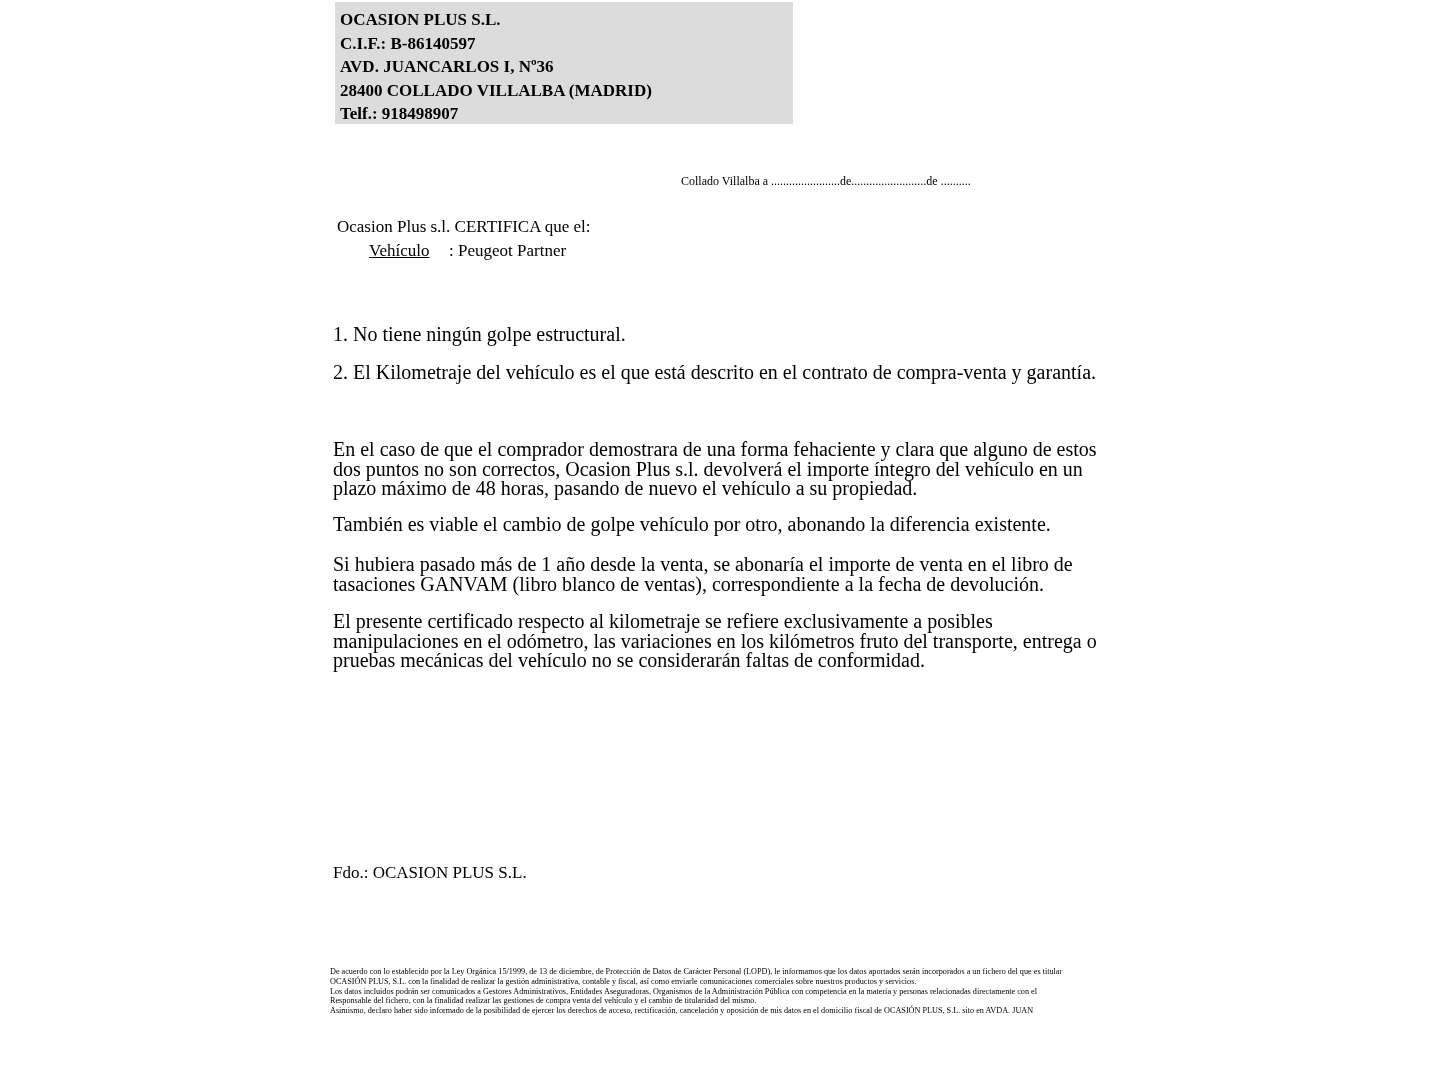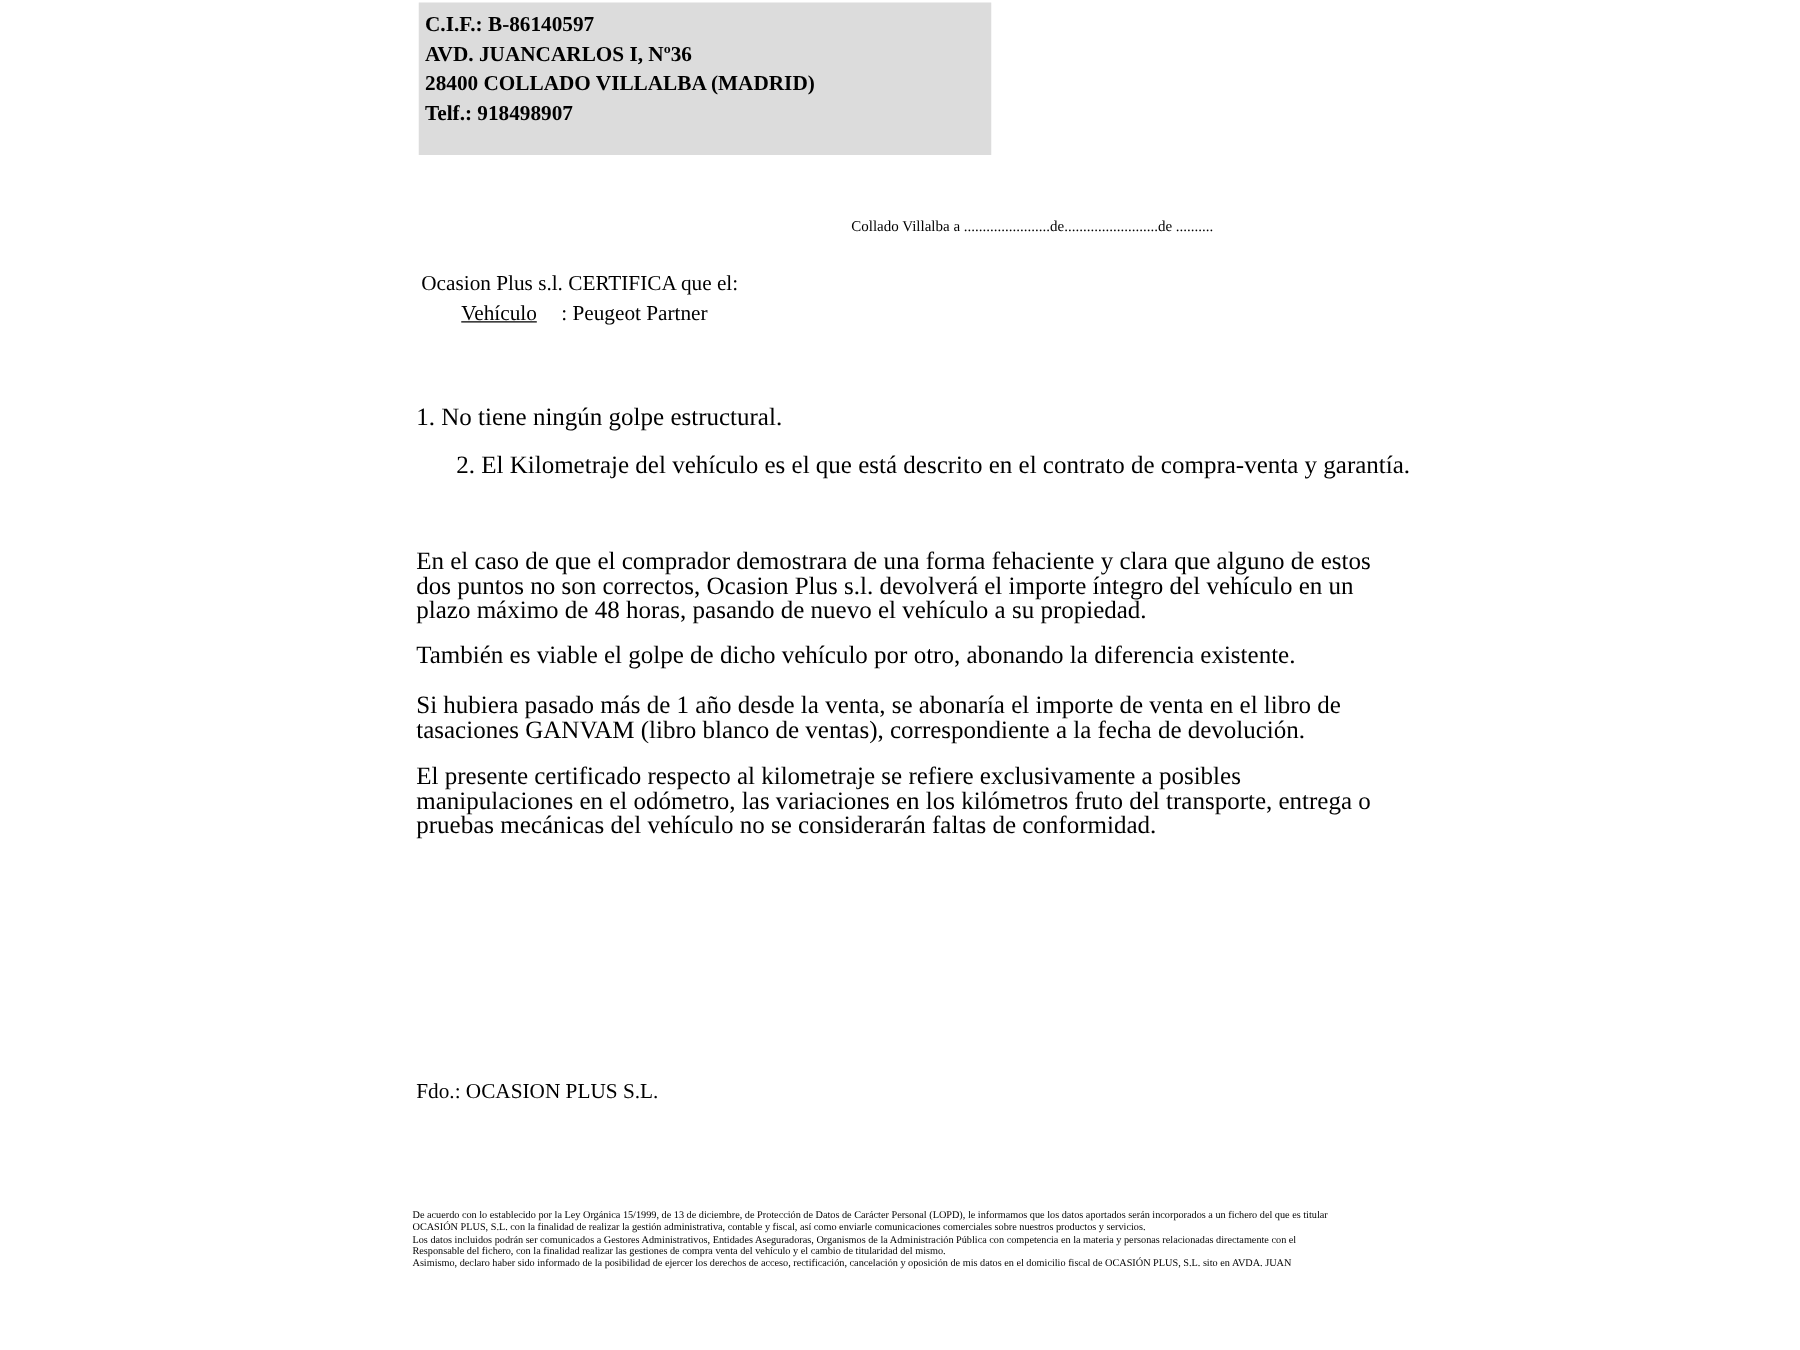--- a/index.html
+++ b/index.html
@@ -43,21 +43,21 @@
     text-decoration: underline;
   }
   .body-text {
     position: absolute;
     left: 333px;
     width: 772px;
     font-size: 20px;
     line-height: 19.5px;
   }
   .point-1 { top: 325px; white-space: nowrap; }
-  .point-2 { top: 363px; white-space: nowrap; margin-left: 32px; }
+  .point-2 { top: 363px; white-space: nowrap; }
   .para-1 { top: 440px; }
   .para-2 { top: 515px; }
   .para-3 { top: 555px; }
   .para-4 { top: 612px; }
   .signature {
     position: absolute;
     left: 333px; top: 862px;
     font-size: 17px;
     line-height: 21px;
     white-space: nowrap;
@@ -69,40 +69,41 @@
     line-height: 9.8px;
   }
   .legal div { white-space: nowrap; }
 </style>
 </head>
 <body>
 
 <div class="page">
 
   <div class="company-box" style="background: rgb(220, 220, 220);">
+    <div>OCASION PLUS S.L.</div>
     <div>C.I.F.: B-86140597</div>
     <div>AVD. JUANCARLOS I, Nº36</div>
     <div>28400 COLLADO VILLALBA (MADRID)</div>
     <div>Telf.: 918498907</div>
   </div>
 
   <div class="date-line">Collado Villalba a .......................de.........................de ..........</div>
 
   <div class="cert-block">
     <div>Ocasion Plus s.l. CERTIFICA que el:</div>
     <div class="field-row">
       <span class="field-label">Vehículo</span><span>: Peugeot Partner</span>
     </div>
   </div>
 
   <div class="body-text point-1">1. No tiene ningún golpe estructural.</div>
   <div class="body-text point-2">2. El Kilometraje del vehículo es el que está descrito en el contrato de compra-venta y garantía.</div>
 
   <div class="body-text para-1">En el caso de que el comprador demostrara de una forma fehaciente y clara que alguno de estos dos puntos no son correctos, Ocasion Plus s.l. devolverá el importe íntegro del vehículo en un plazo máximo de 48 horas, pasando de nuevo el vehículo a su propiedad.</div>
-  <div class="body-text para-2">También es viable el golpe de dicho vehículo por otro, abonando la diferencia existente.</div>
+  <div class="body-text para-2">También es viable el cambio de golpe vehículo por otro, abonando la diferencia existente.</div>
   <div class="body-text para-3">Si hubiera pasado más de 1 año desde la venta, se abonaría el importe de venta en el libro de tasaciones GANVAM (libro blanco de ventas), correspondiente a la fecha de devolución.</div>
   <div class="body-text para-4">El presente certificado respecto al kilometraje se refiere exclusivamente a posibles manipulaciones en el odómetro, las variaciones en los kilómetros fruto del transporte, entrega o pruebas mecánicas del vehículo no se considerarán faltas de conformidad.</div>
 
   <div class="signature">Fdo.: OCASION PLUS S.L.</div>
 
   <div class="legal">
     <div>De acuerdo con lo establecido por la Ley Orgánica 15/1999, de 13 de diciembre, de Protección de Datos de Carácter Personal (LOPD), le informamos que los datos aportados serán incorporados a un fichero del que es titular</div>
     <div>OCASIÓN PLUS, S.L. con la finalidad de realizar la gestión administrativa, contable y fiscal, así como enviarle comunicaciones comerciales sobre nuestros productos y servicios.</div>
     <div>Los datos incluidos podrán ser comunicados a Gestores Administrativos, Entidades Aseguradoras, Organismos de la Administración Pública con competencia en la materia y personas relacionadas directamente con el</div>
     <div>Responsable del fichero, con la finalidad realizar las gestiones de compra venta del vehículo y el cambio de titularidad del mismo.</div>

